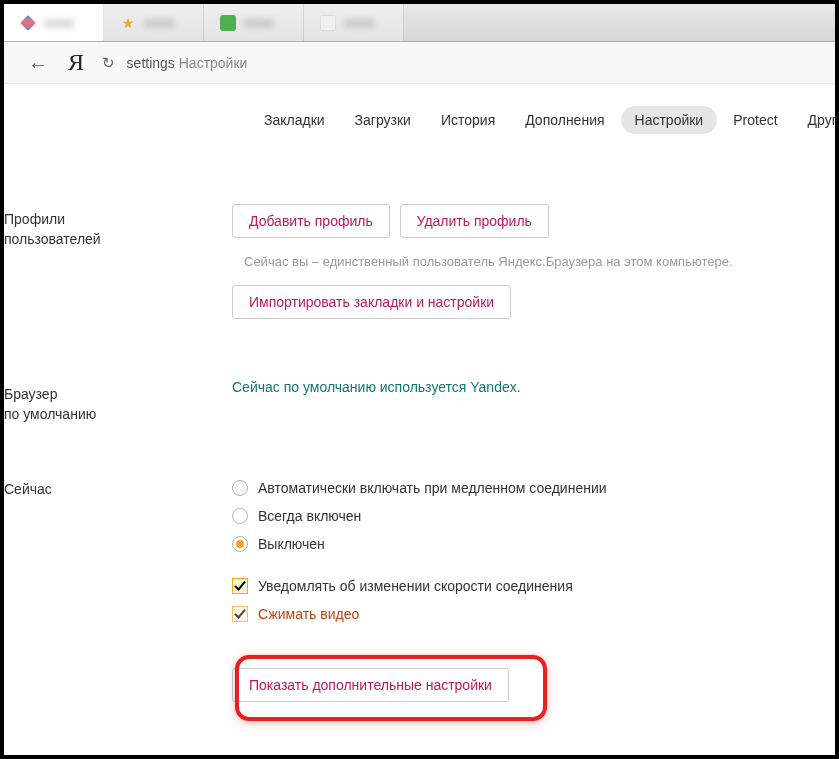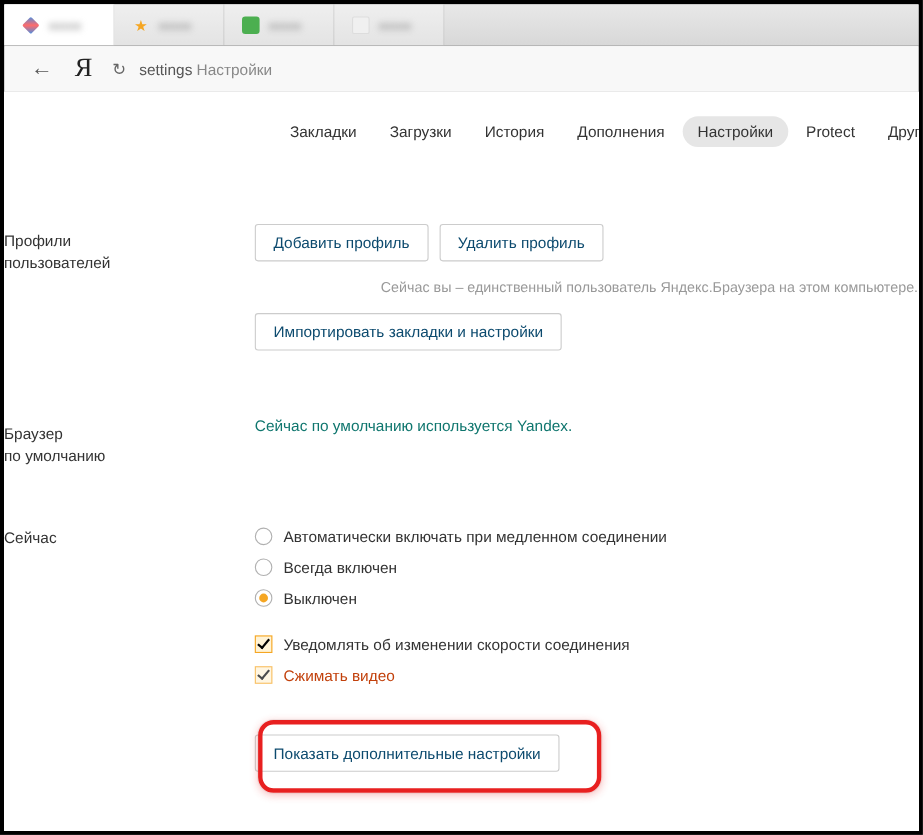--- a/index.html
+++ b/index.html
@@ -34,23 +34,23 @@
     .nav-tabs { display: flex; justify-content: flex-start; padding: 22px 0 0 246px; gap: 2px; }
     .nav-tab { font-size: 14px; color: #333; padding: 6px 14px; cursor: pointer; border-radius: 14px; white-space: nowrap; }
     .nav-tab.active { background: #e6e6e6; }
     
     
     .settings-body { padding: 70px 0 0 0; }
     .section { display: flex; margin-bottom: 50px; }
     .section-label { width: 228px; text-align: left; padding-right: 22px; font-size: 14px; color: #333; line-height: 1.4; padding-top: 6px; }
     .section-content { flex: 1; font-size: 14px; color: #333; }
     
-    .btn { display: inline-block; background: #fff; border: 1px solid #ccc; border-radius: 3px; padding: 8px 16px; font-size: 14px; color: #0c4a6e; cursor: pointer; margin-right: 6px; margin-bottom: 10px; }
+    .btn { display: inline-block; background: #fff; border: 1px solid #ccc; border-radius: 3px; padding: 8px 16px; font-size: 14px; color: #be185d; cursor: pointer; margin-right: 6px; margin-bottom: 10px; }
     
-    .hint-text { font-size: 13px; color: #999; margin: 6px 0 16px 12px; text-align: right; }
+    .hint-text { font-size: 13px; color: #999; margin: 6px 0 16px 12px; }
     .info-text { font-size: 14px; color: #0f766e; }
     
     
     .radio-row, .check-row { display: flex; align-items: flex-start; padding: 6px 0; font-size: 14px; color: #333; cursor: pointer; }
     .radio { width: 16px; height: 16px; border: 1px solid #b0b0b0; border-radius: 50%; margin-right: 10px; display: flex; align-items: center; justify-content: center; flex-shrink: 0; }
     .radio.checked::after { content: ''; width: 8px; height: 8px; background: #f5a623; border-radius: 50%; }
     
     
     .checkbox { width: 16px; height: 16px; border: 1px solid #b0b0b0; margin-right: 10px; display: flex; align-items: center; justify-content: center; flex-shrink: 0; position: relative; }
     .checkbox.checked { background: #fff3d6; border-color: #f5a623; }

